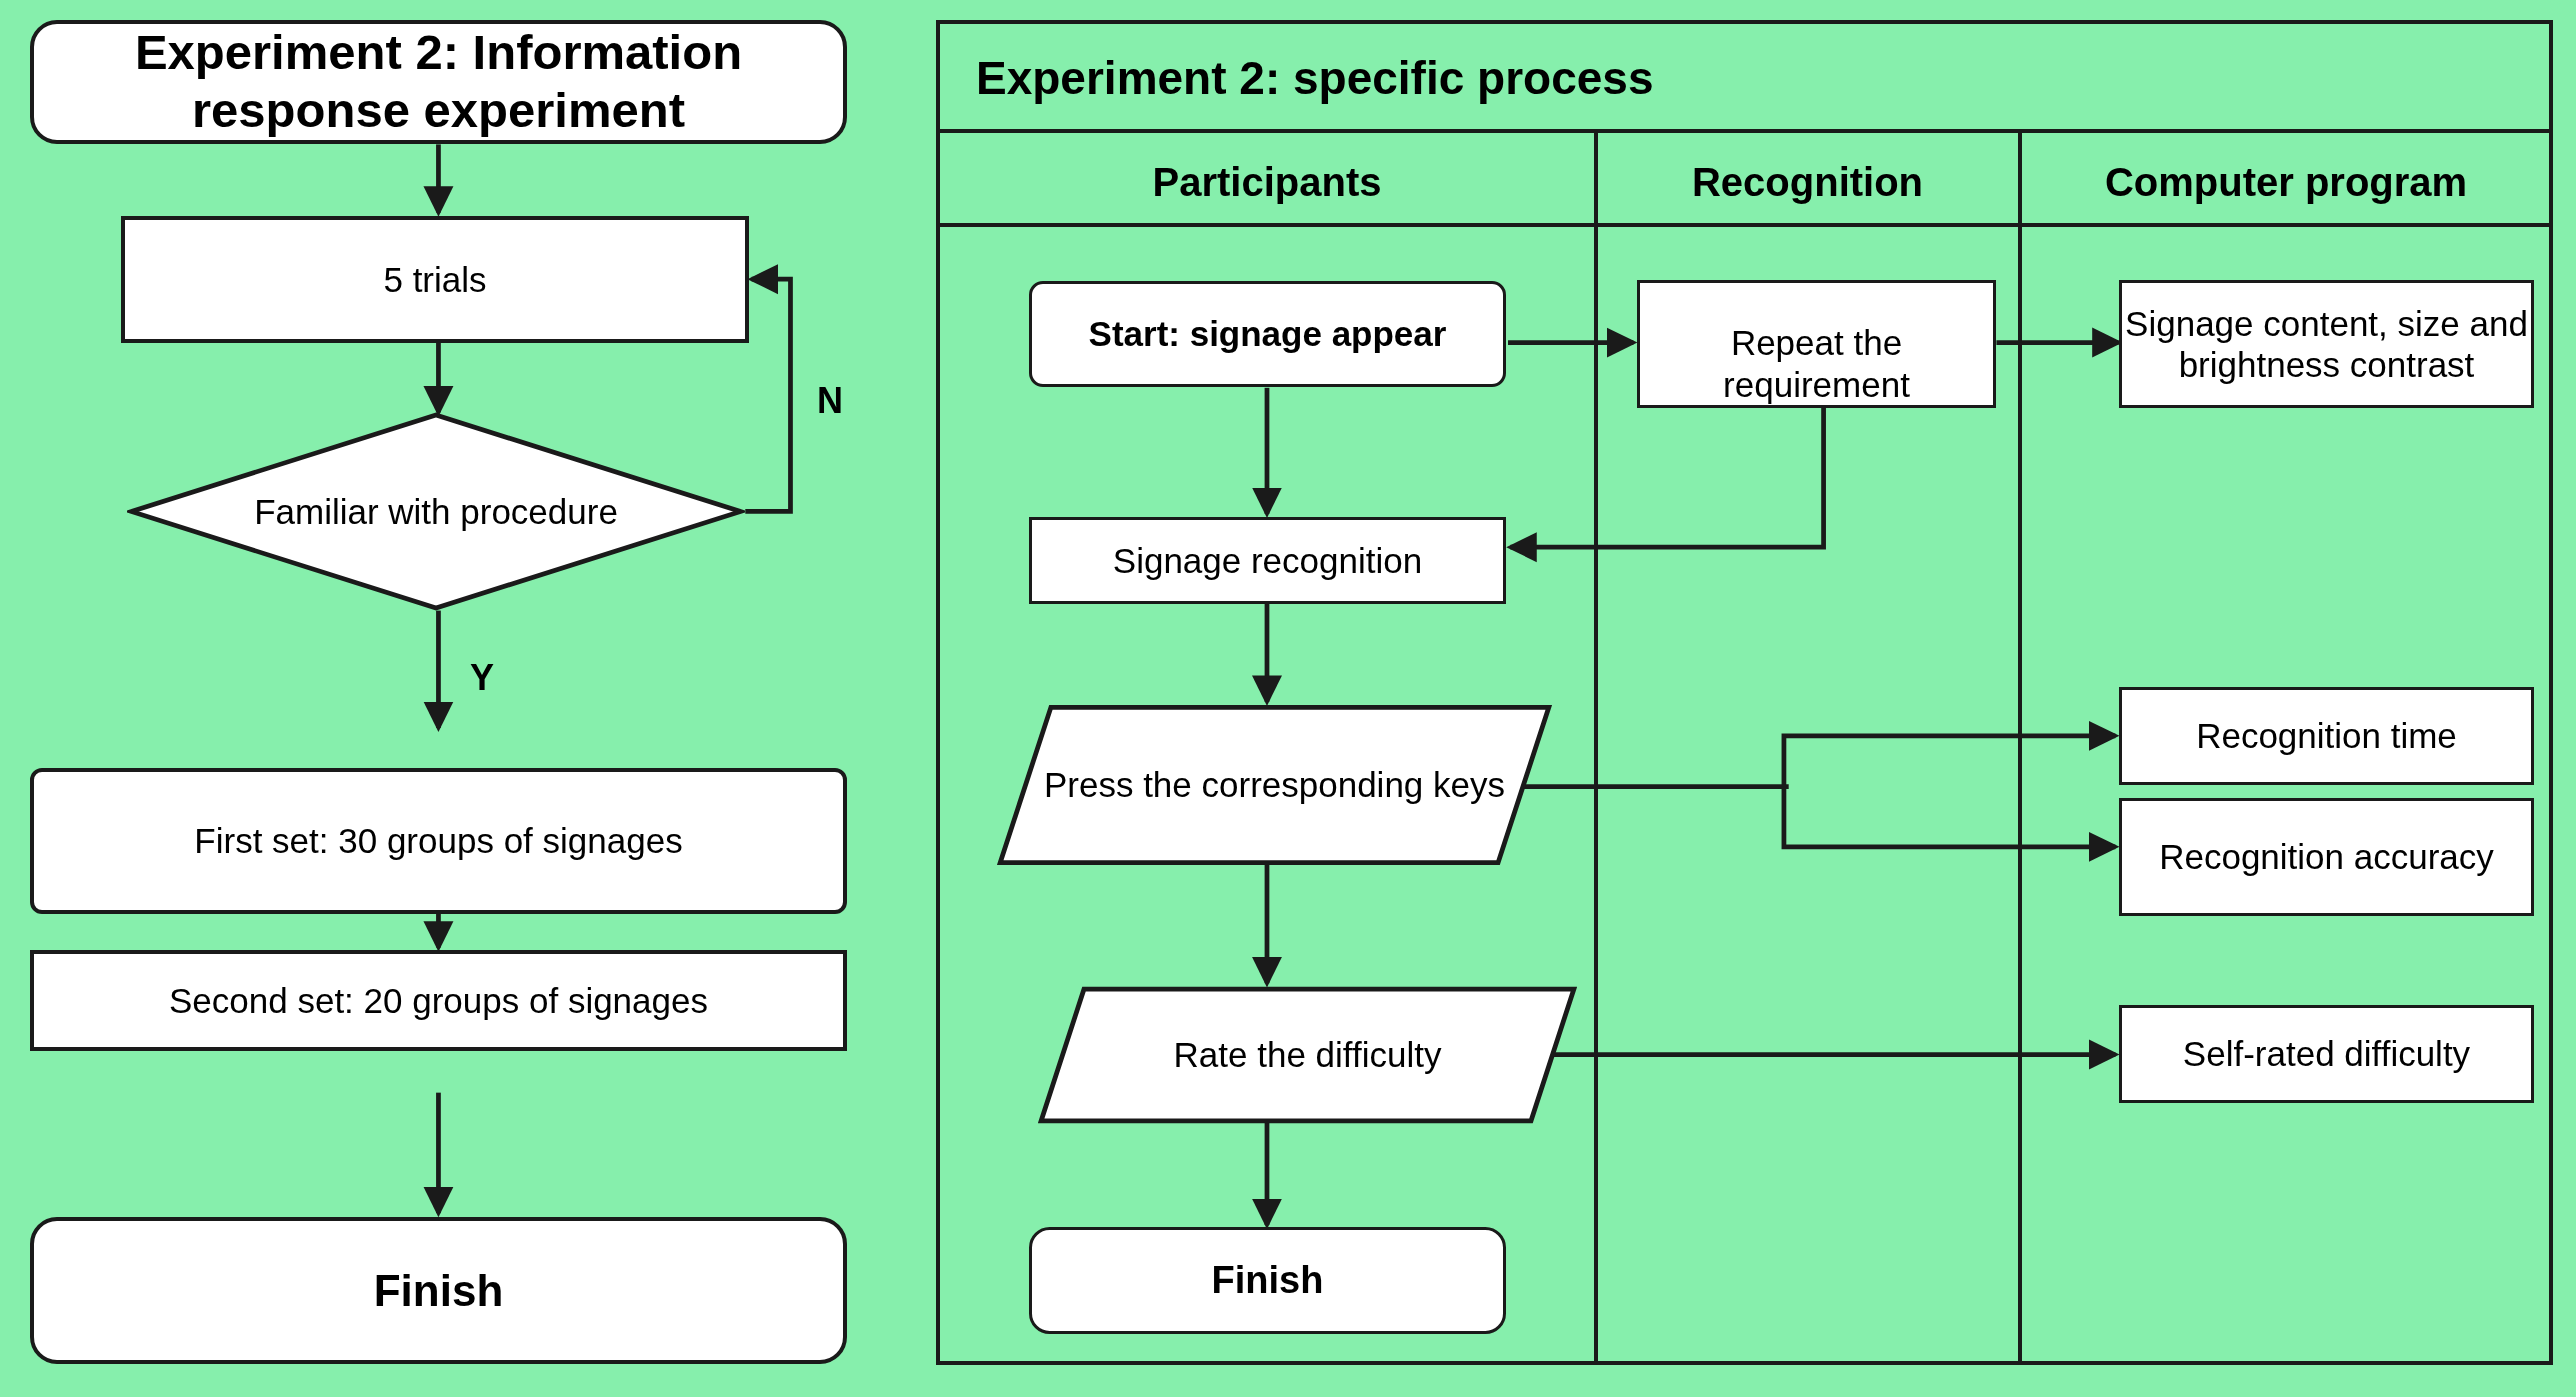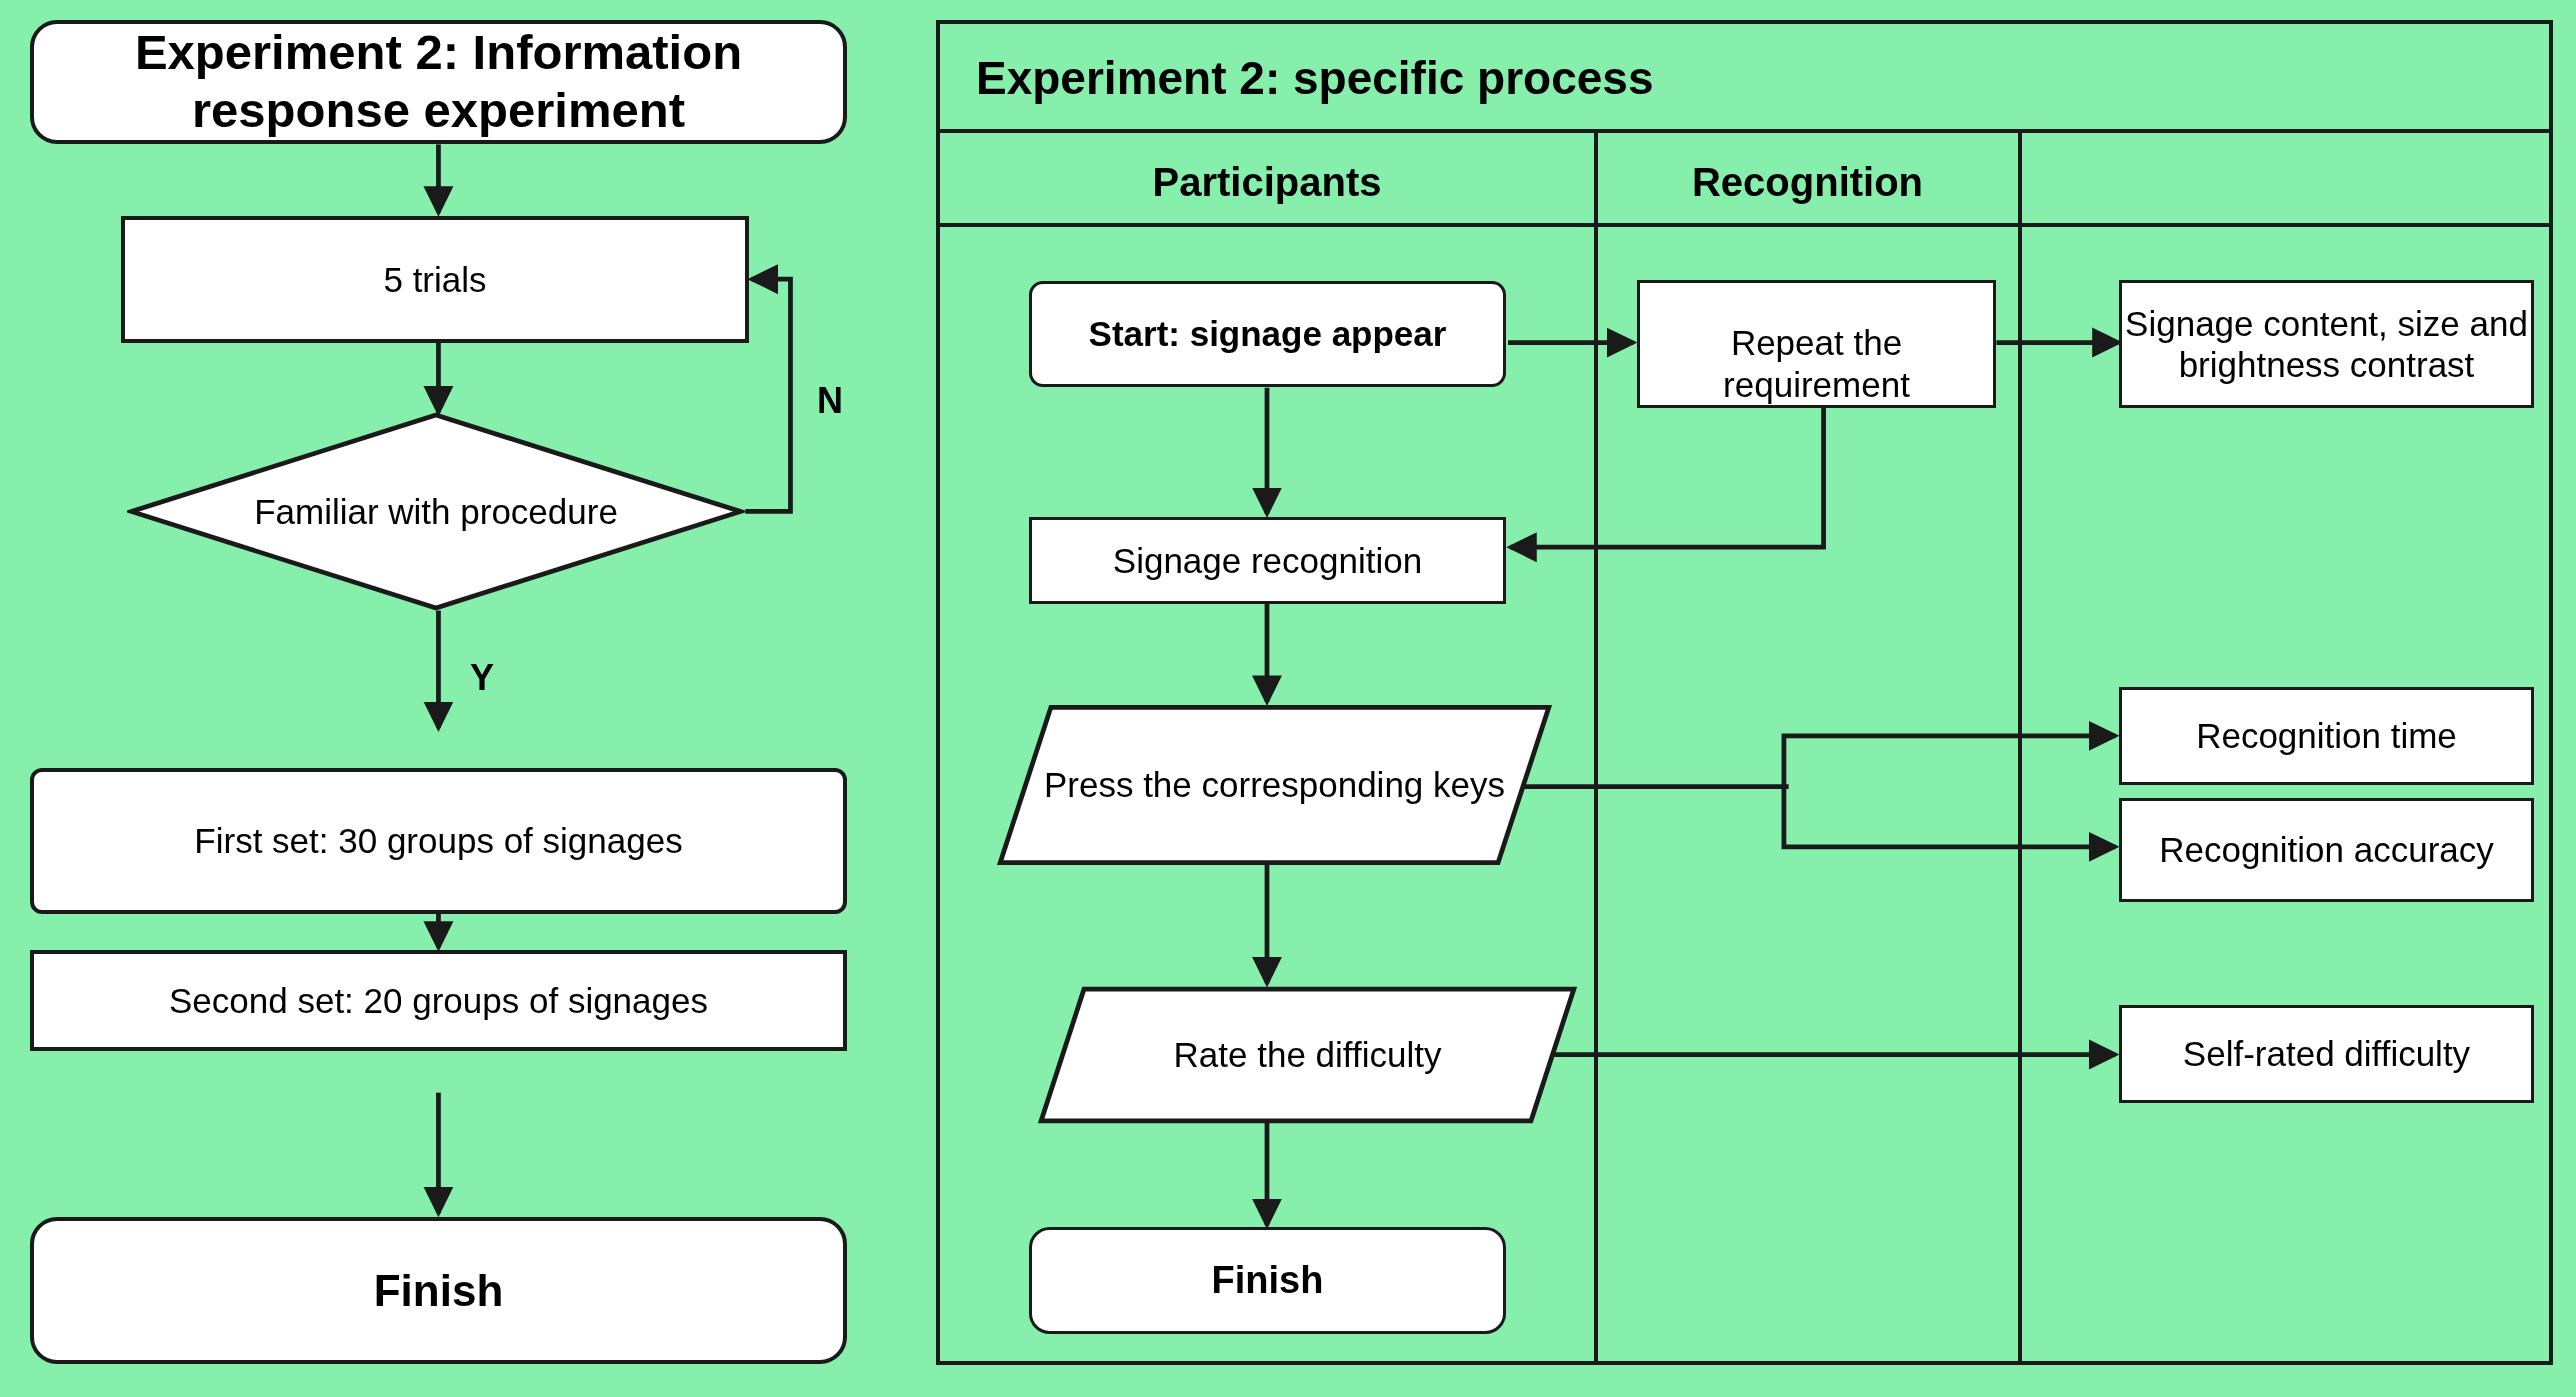--- a/index.html
+++ b/index.html
@@ -115,20 +115,23 @@
   <div class="plain t-panelhead" style="left:976px;top:38px;width:951px;height:79px;justify-content:flex-start;">
     <span>Experiment 2: specific process</span>
   </div>
 
   <div class="plain t-colhead" style="left:940px;top:143px;width:654px;height:79px;">
     <span>Participants</span>
   </div>
   <div class="plain t-colhead" style="left:1598px;top:143px;width:419px;height:79px;">
     <span>Recognition</span>
   </div>
+  <div class="plain t-colhead" style="left:2022px;top:143px;width:528px;height:79px;">
+    <span>Computer program</span>
+  </div>
 
   <div class="node rounded thin" style="left:1029px;top:281px;width:477px;height:106px;border-radius:14px;">
     <span class="t-node-b">Start: signage appear</span>
   </div>
 
   <div class="node thin" style="left:1029px;top:517px;width:477px;height:87px;">
     <span class="t-node">Signage recognition</span>
   </div>
 
   <div class="para" style="left:997px;top:704px;width:555px;height:162px;">
@@ -154,21 +157,21 @@
   </div>
 
   <div class="node thin" style="left:2119px;top:280px;width:415px;height:128px;">
     <span class="t-node">Signage content, size and brightness contrast</span>
   </div>
 
   <div class="node thin" style="left:2119px;top:687px;width:415px;height:98px;">
     <span class="t-node">Recognition time</span>
   </div>
 
-  <div class="node thin" style="left:2119px;top:798px;width:415px;height:104px;">
+  <div class="node thin" style="left:2119px;top:798px;width:415px;height:118px;">
     <span class="t-node">Recognition accuracy</span>
   </div>
 
   <div class="node thin" style="left:2119px;top:1005px;width:415px;height:98px;">
     <span class="t-node">Self-rated difficulty</span>
   </div>
 
 </div>
 
 

